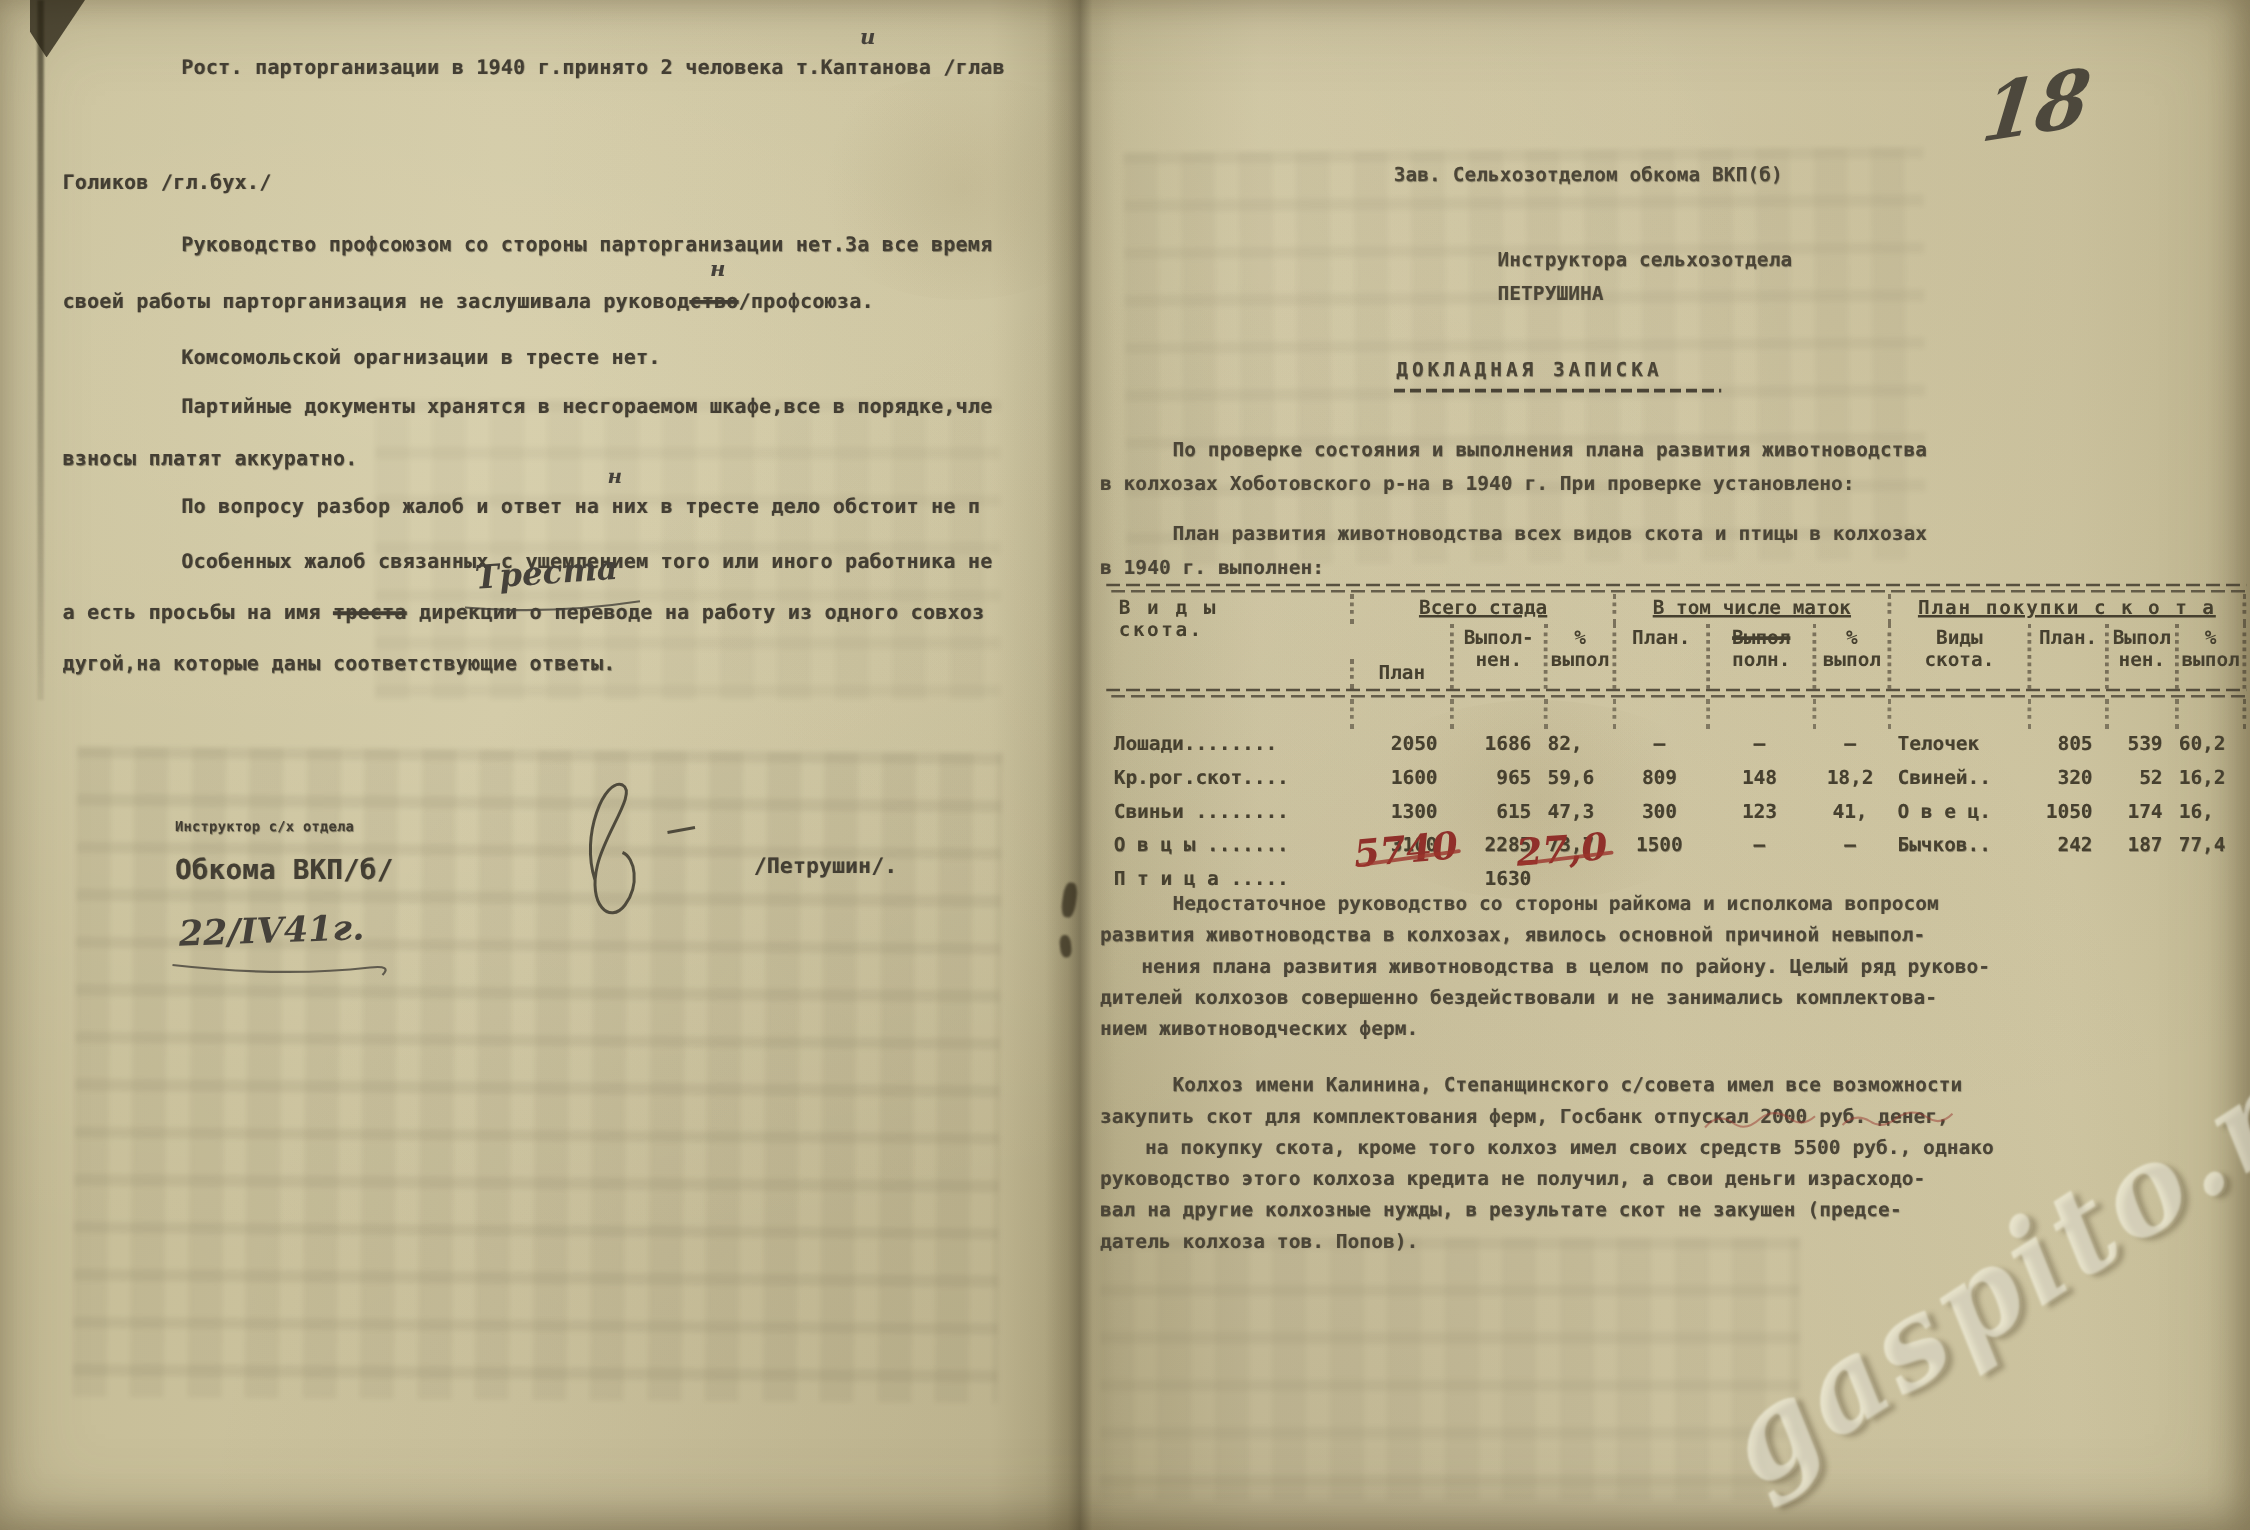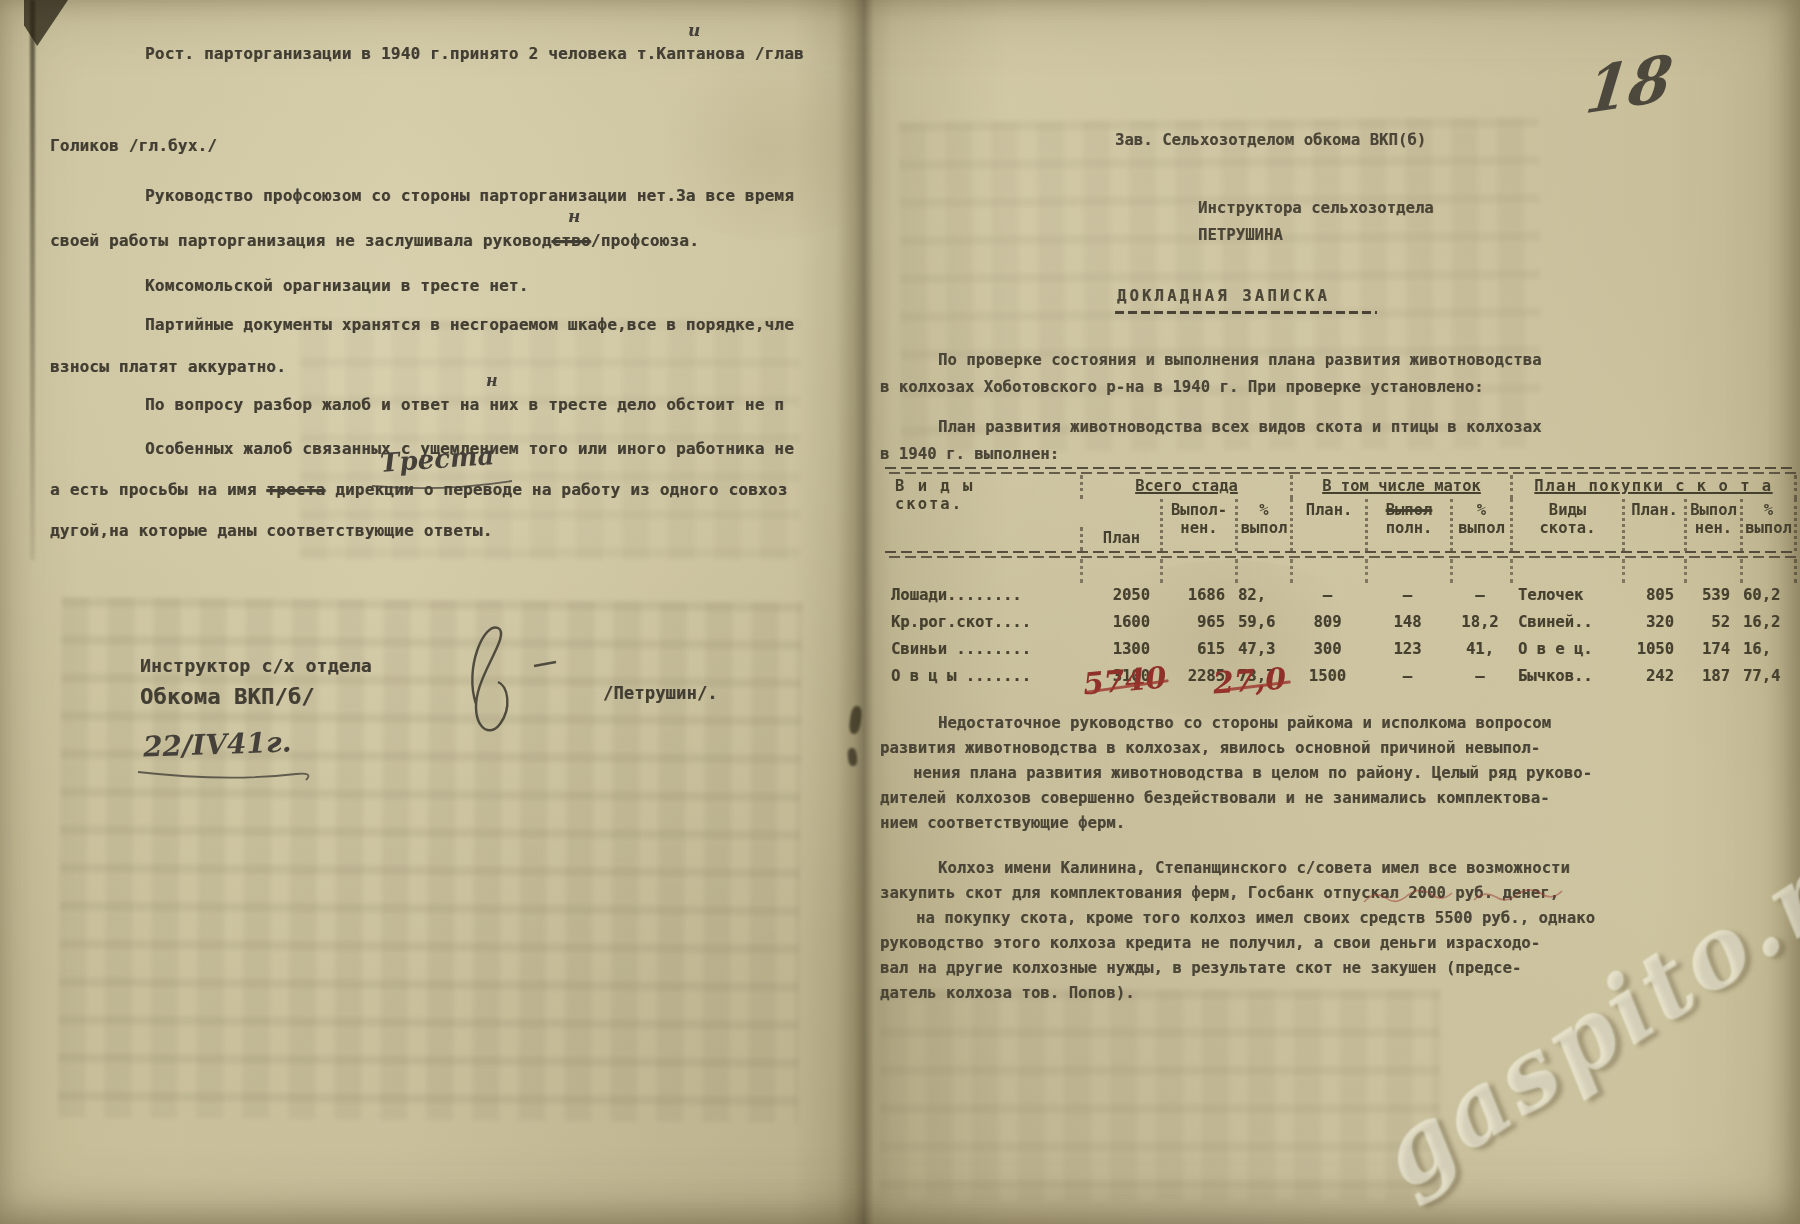--- a/index.html
+++ b/index.html
@@ -103,21 +103,21 @@
     <div class="hand" style="left:446px;top:371px;font-size:16px;">н</div>
 
     <div class="tl lp" style="left:105px;top:439px;">Особенных жалоб связанных с ущемлением того или иного работника не</div>
     <div class="tl lp" style="left:10px;top:480px;"><span>а есть просьбы на имя </span><span class="strike">треста</span><span> дирекции о переводе на работу из одного совхоз</span></div>
     <div class="hand" style="left:340px;top:444px;font-size:26px;transform:rotate(-4deg);">Треста</div>
     <svg style="left:330px;top:478px;" width="150" height="14">
       <path d="M2,8 Q70,14 142,3" stroke="#45413a" stroke-width="1.8" fill="none" opacity=".8"></path>
     </svg>
     <div class="tl lp" style="left:10px;top:521px;">дугой,на которые даны соответствующие ответы.</div>
 
-    <div class="tl lp" style="left:100px;top:655px;font-size:18px;text-align:center;">Инструктор с/х отдела</div>
+    <div class="tl lp" style="left:100px;top:655px;font-size:11px;text-align:center;">Инструктор с/х отдела</div>
     <div class="tl lp" style="left:100px;top:683px;font-size:22px;">Обкома ВКП/б/</div>
     <div class="tl lp" style="left:563px;top:683px;font-size:17px;">/Петрушин/.</div>
 
     <svg style="left:398px;top:608px;" width="130" height="140">
       <path d="M38,96 C26,60 46,14 60,20 C72,26 46,58 40,84 C32,116 50,132 62,116 C74,100 70,78 60,74" stroke="#3a362c" stroke-width="2.4" fill="none" opacity=".85"></path>
       <path d="M96,58 L118,54" stroke="#3a362c" stroke-width="2.4" fill="none" opacity=".85"></path>
     </svg>
 
     <div class="hand" style="left:103px;top:728px;font-size:28px;transform:rotate(-2deg);">22/IV41г.</div>
     <svg style="left:96px;top:766px;" width="190" height="18">
@@ -224,33 +224,46 @@
           <div class="tcell c2">2285</div>
           <div class="tcell c3">73,7</div>
           <div class="tcell c4">1500</div>
           <div class="tcell c5">–</div>
           <div class="tcell c6">–</div>
           <div class="tcell c7">Бычков..</div>
           <div class="tcell c8">242</div>
           <div class="tcell c9">187</div>
           <div class="tcell c10">77,4</div>
         </div>
+        <div class="trow">
+          <div class="tcell c0">П т и ц а .....</div>
+          <div class="tcell c1"></div>
+          <div class="tcell c2">1630</div>
+          <div class="tcell c3"></div>
+          <div class="tcell c4"></div>
+          <div class="tcell c5"></div>
+          <div class="tcell c6"></div>
+          <div class="tcell c7"></div>
+          <div class="tcell c8"></div>
+          <div class="tcell c9"></div>
+          <div class="tcell c10"></div>
+        </div>
       </div>
 
     <div class="hand red" style="left:198px;top:196px;font-size:30px;transform:rotate(-5deg);">5740</div>
     <div class="redline" style="left:200px;top:218px;width:84px;transform:rotate(-8deg);"></div>
     <div class="hand red" style="left:328px;top:196px;font-size:30px;transform:rotate(-4deg);">27,0</div>
     <div class="redline" style="left:330px;top:218px;width:76px;transform:rotate(-7deg);"></div>
   </div>
 
   <div class="tl rp" style="left:938px;top:713px;">Недостаточное руководство со стороны райкома и исполкома вопросом</div>
   <div class="tl rp" style="left:880px;top:738px;">развития животноводства в колхозах, явилось основной причиной невыпол-</div>
   <div class="tl rp" style="left:913px;top:763px;">нения плана развития животноводства в целом по району. Целый ряд руково-</div>
   <div class="tl rp" style="left:880px;top:788px;">дителей колхозов совершенно бездействовали и не занимались комплектова-</div>
-  <div class="tl rp" style="left:880px;top:813px;">нием соответствующие ферм.</div>
+  <div class="tl rp" style="left:880px;top:813px;">нием животноводческих ферм.</div>
 
   <div class="tl rp" style="left:938px;top:858px;">Колхоз имени Калинина, Степанщинского с/совета имел все возможности</div>
   <div class="tl rp" style="left:880px;top:883px;">закупить скот для комплектования ферм, Госбанк отпускал 2000 руб. денег,</div>
   <div class="tl rp" style="left:916px;top:908px;">на покупку скота, кроме того колхоз имел своих средств 5500 руб., однако</div>
   <div class="tl rp" style="left:880px;top:933px;">руководство этого колхоза кредита не получил, а свои деньги израсходо-</div>
   <div class="tl rp" style="left:880px;top:958px;">вал на другие колхозные нужды, в результате скот не закушен (предсе-</div>
   <div class="tl rp" style="left:880px;top:983px;">датель колхоза тов. Попов).</div>
 
   <svg style="left:1362px;top:886px;" width="215" height="26">
     <path d="M2,16 q10,-12 22,-4 q10,8 22,-3 q12,-9 24,0 q10,7 20,-2" stroke="#9a3a32" stroke-width="1.6" fill="none" opacity=".5"></path>

